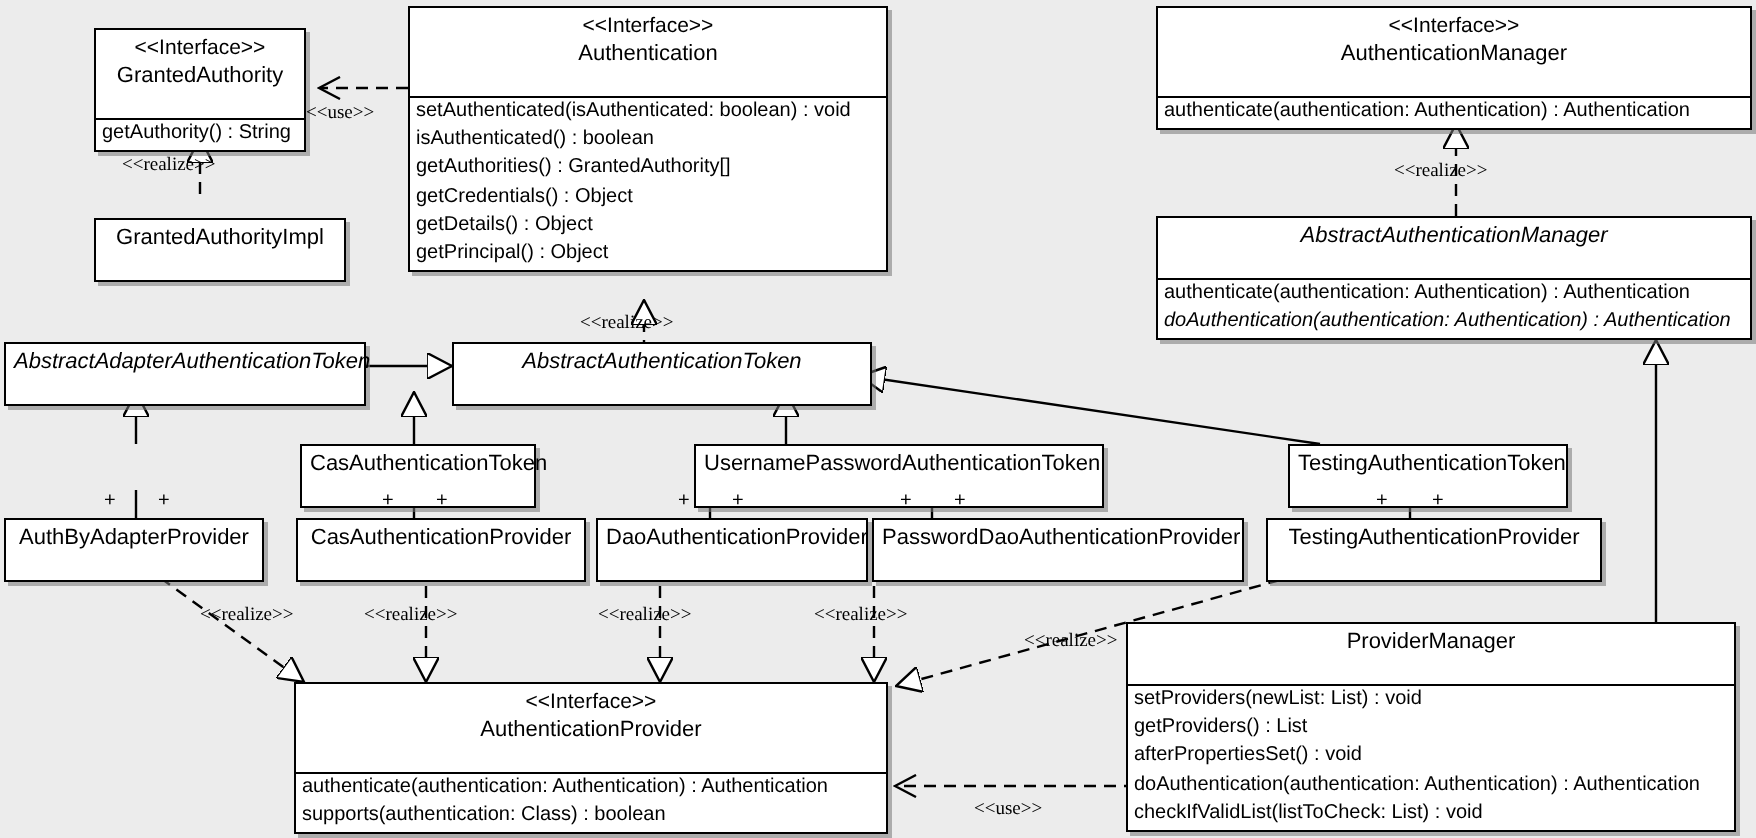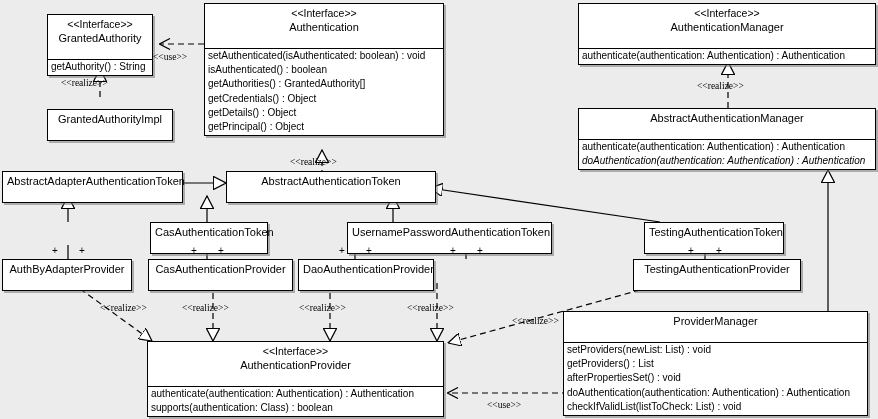--- a/index.html
+++ b/index.html
@@ -35,21 +35,21 @@
     color:#000;
     white-space:nowrap;
   }
   .cname{
     display:block;
     font-size:11px;
     line-height:15px;
     color:#000;
     white-space:nowrap;
   }
-  .cname.abstract{}
+  .cname.abstract{font-style:italic;}
   .members{
     padding:0px 2px 1px 3px;
   }
   .member{
     font-size:10px;
     line-height:14.2px;
     white-space:nowrap;
     color:#000;
     overflow:visible;
   }
@@ -238,20 +238,25 @@
       <span class="cname">CasAuthenticationProvider</span>
     </div>
   </div>
 
   <div class="uml-class" style="left:298px;top:259px;width:136px;">
     <div class="name-compartment nb">
       <span class="cname">DaoAuthenticationProvider</span>
     </div>
   </div>
 
+  <div class="uml-class" style="left:436px;top:259px;width:186px;">
+    <div class="name-compartment nb">
+      <span class="cname">PasswordDaoAuthenticationProvider</span>
+    </div>
+  </div>
 
   <div class="uml-class" style="left:633px;top:259px;width:168px;">
     <div class="name-compartment nb">
       <span class="cname">TestingAuthenticationProvider</span>
     </div>
   </div>
 
   <div class="uml-class" style="left:147px;top:341px;width:297px;">
     <div class="name-compartment">
       <span class="stereo">&lt;&lt;Interface&gt;&gt;</span>

